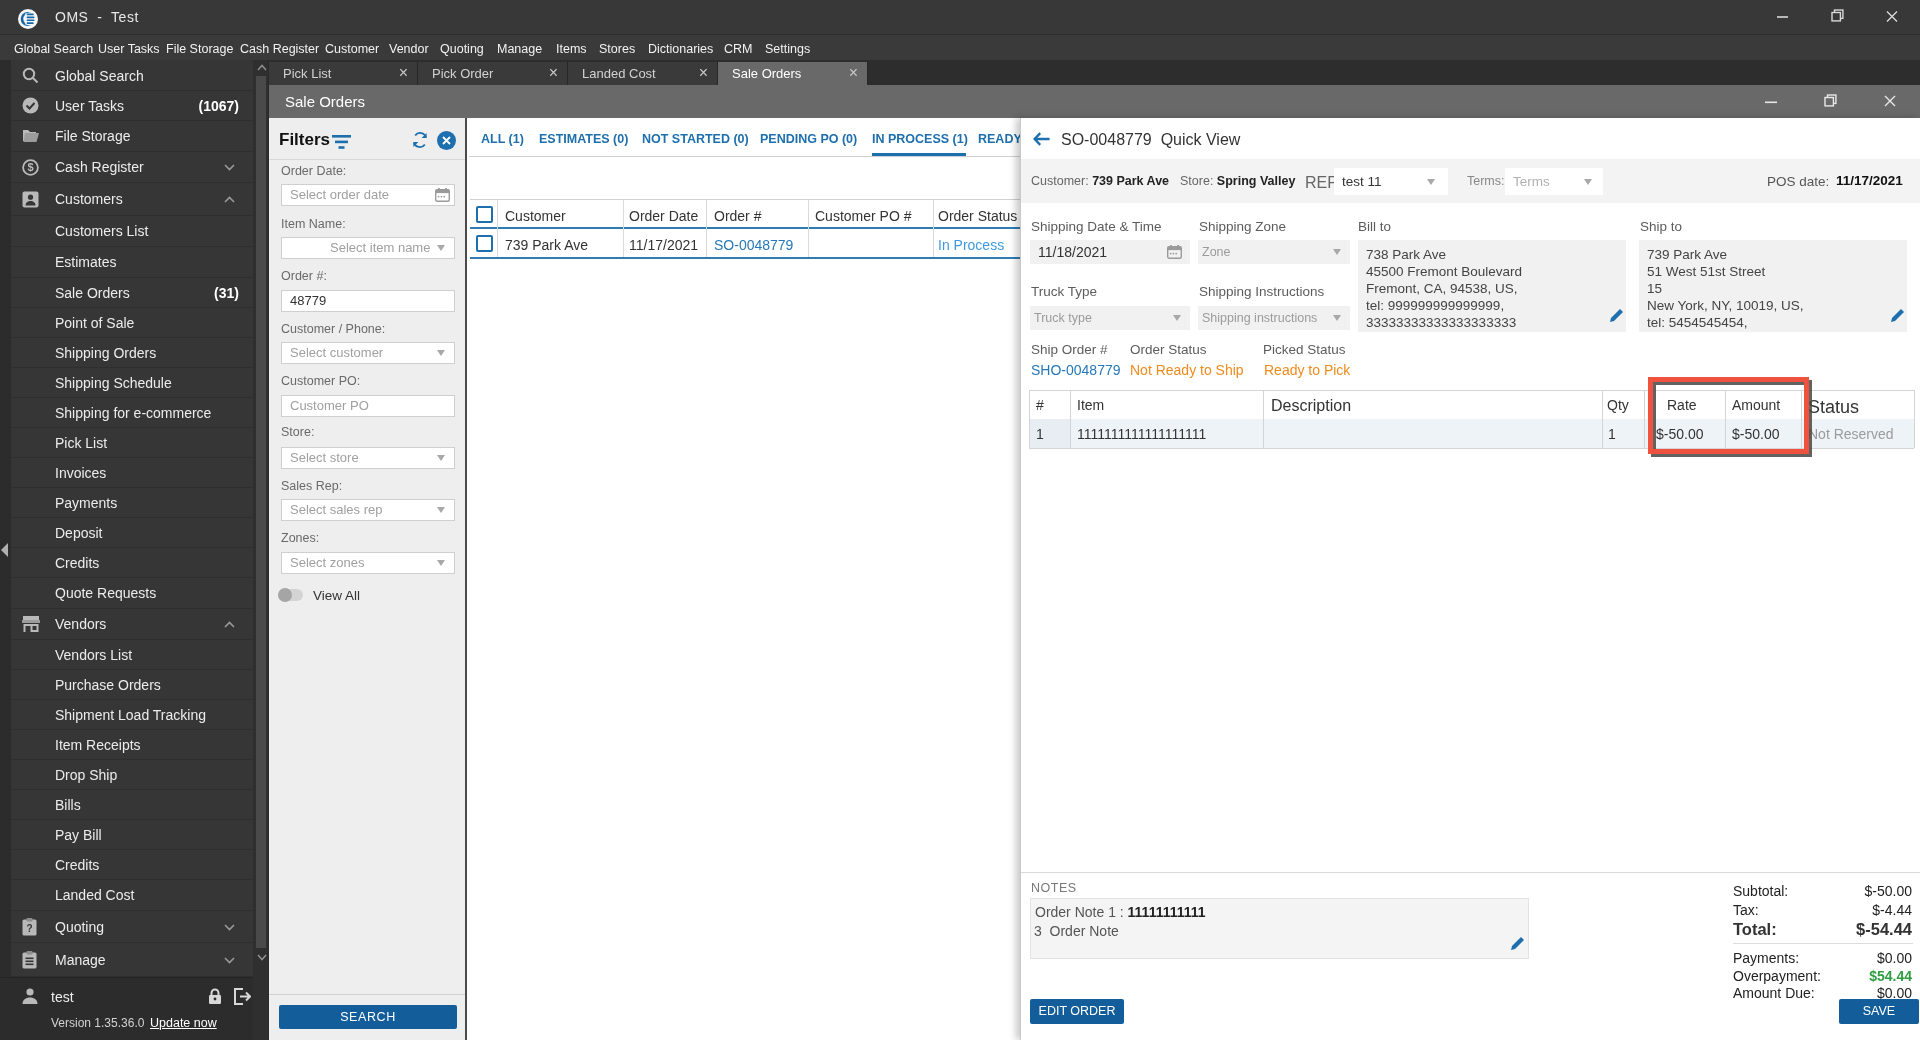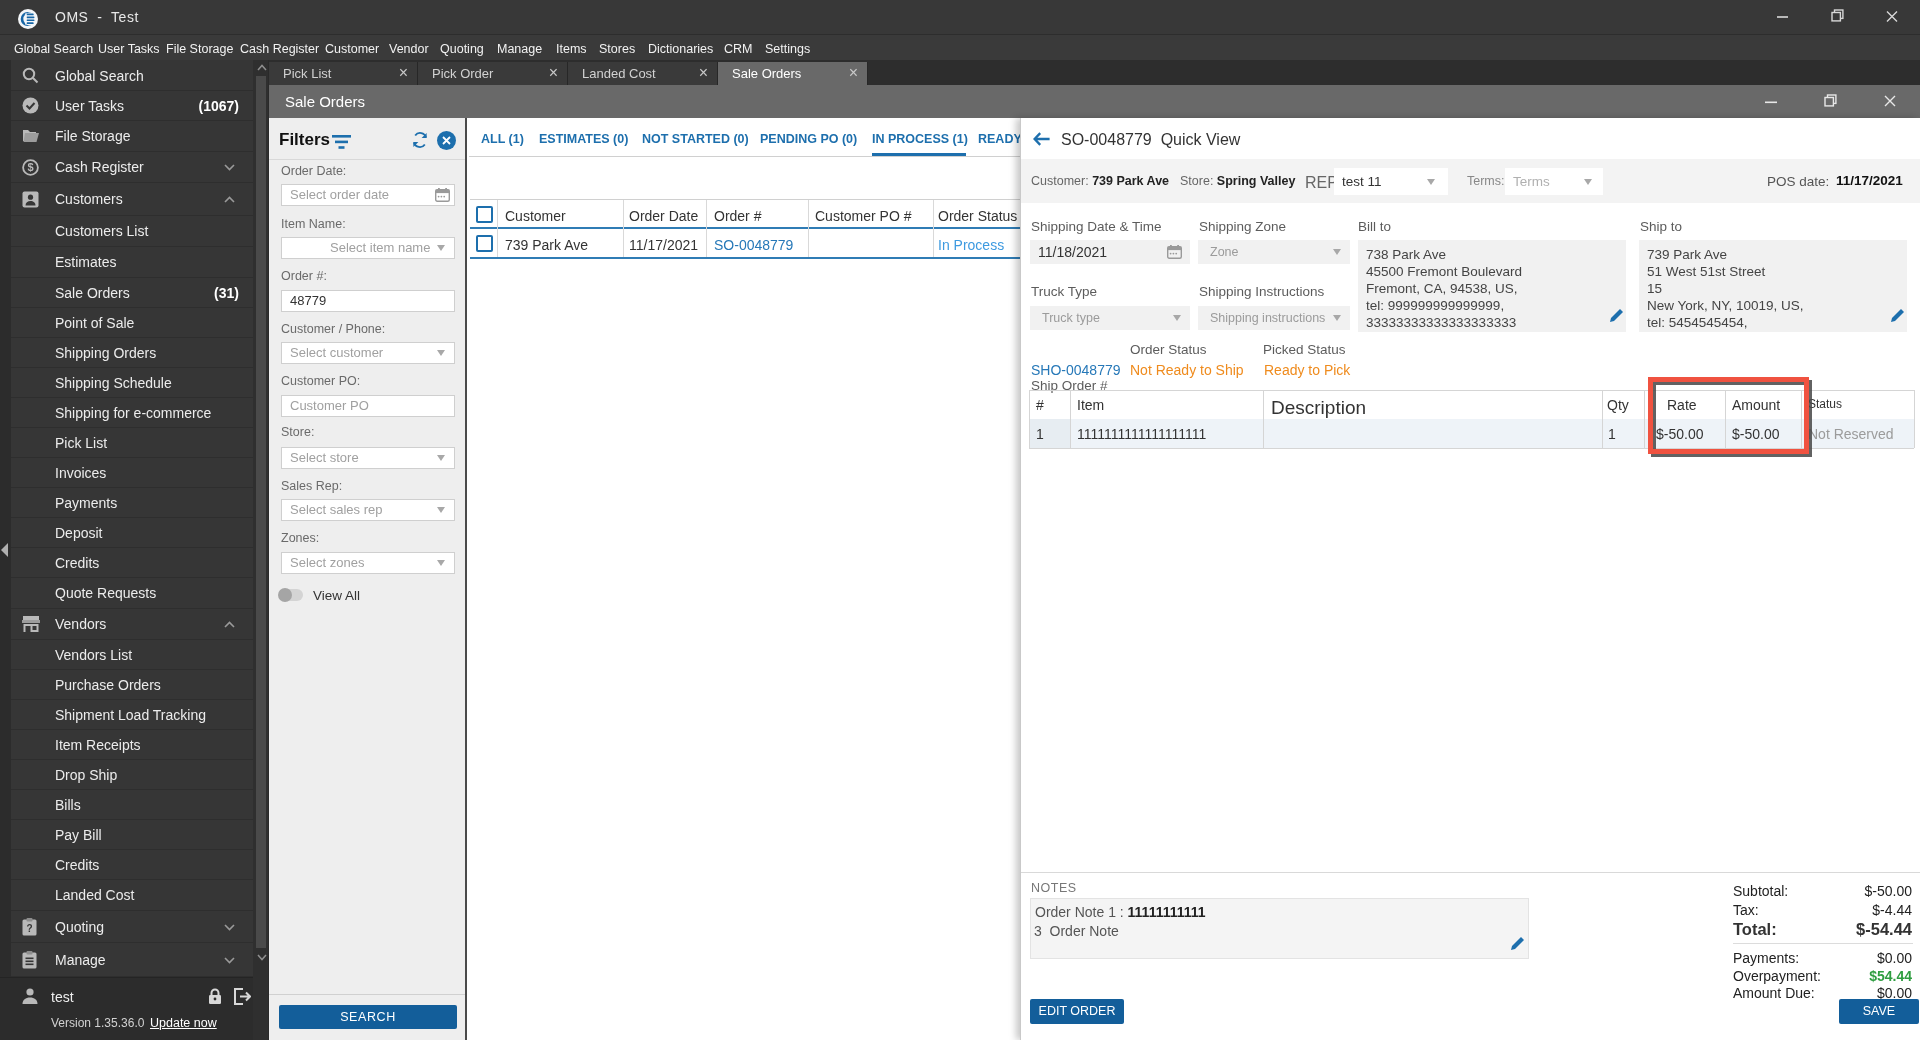--- a/index.html
+++ b/index.html
@@ -27,21 +27,21 @@
   #filters { left:269px; top:118px; width:198px; height:922px; background:#eeeeee; border-right:2px solid #4a4a4a; }
   .flabel { position:absolute; left:12px; color:#6a6a6a; font-size:12.5px; }
   .finput { position:absolute; left:12px; width:174px; height:22px; background:#fff; border:1px solid #cfcfcf; font-size:13px; color:#a0a0a0; line-height:20px; padding-left:8px; white-space:nowrap; overflow:hidden;}
   .ftri { position:absolute; width:0; height:0; border-left:4.5px solid transparent; border-right:4.5px solid transparent; border-top:6px solid #a8a8a8; }
   #main { left:469px; top:118px; width:551px; height:922px; background:#fff; }
   .ctab { position:absolute; top:14px; color:#1d6fad; font-weight:bold; font-size:12.5px; white-space:nowrap;}
   #dialog { left:1020px; top:118px; width:900px; height:922px; background:#fff; box-shadow:-4px 0 7px rgba(0,0,0,0.22); border-left:1px solid #c9c9c9; }
   .d { position:absolute; }
   .glabel { position:absolute; color:#5c5c5c; font-size:13.5px; white-space:nowrap; }
   .gbox { position:absolute; background:#f1f1f1; }
-  .ddis { position:absolute; background:#f1f1f1; font-size:12.5px; color:#9b9b9b; line-height:24px; padding-left:12px; white-space:nowrap; }
+  .ddis { position:absolute; background:#f1f1f1; font-size:12.5px; color:#9b9b9b; line-height:24px; padding-left:4px; white-space:nowrap; }
   .orange { color:#ef8b1d; }
   .blue-link { color:#2678b8; }
   .btn { position:absolute; background:#135e9a; color:#fff; font-size:12.5px; text-align:center; border-radius:2px; }
 </style>
 </head>
 <body>
 <div id="titlebar" class="abs"></div>
 <svg class="abs" style="left:18px; top:9px;" width="20" height="20" viewBox="0 0 20 20">
 <circle cx="10" cy="10" r="10" fill="#f4f6f8"></circle>
 <circle cx="9.6" cy="10" r="6.9" fill="#1766a6"></circle>
@@ -404,46 +404,46 @@
 <div class="gbox" style="left:337px; top:122px; width:268px; height:92px;"></div>
 <div class="d" style="left:345px; top:128px; font-size:13.5px; color:#444; line-height:17px;">738 Park Ave<br>45500 Fremont Boulevard<br>Fremont, CA, 94538, US,<br>tel: 999999999999999,<br>33333333333333333333</div>
 <svg class="d" style="left:588px; top:190px;" width="15" height="15" viewBox="0 0 15 15">
       <path d="M1 14 l1-4 L11 1 l3 3 L5 13 z" fill="#1d6fad"></path>
     </svg>
 <div class="gbox" style="left:618px; top:122px; width:268px; height:92px;"></div>
 <div class="d" style="left:626px; top:128px; font-size:13.5px; color:#444; line-height:17px;">739 Park Ave<br>51 West 51st Street<br>15<br>New York, NY, 10019, US,<br>tel: 5454545454,</div>
 <svg class="d" style="left:869px; top:190px;" width="15" height="15" viewBox="0 0 15 15">
       <path d="M1 14 l1-4 L11 1 l3 3 L5 13 z" fill="#1d6fad"></path>
     </svg>
-<div class="glabel" style="left:10px; top:224px;margin-top:36px;">Ship Order #</div>
+<div class="glabel" style="left:10px; top:224px;">Ship Order #</div>
 <div class="glabel" style="left:109px; top:224px;">Order Status</div>
 <div class="glabel" style="left:242px; top:224px;">Picked Status</div>
 <div class="d blue-link" style="left:10px; top:244px; font-size:14px;">SHO-0048779</div>
 <div class="d orange" style="left:109px; top:244px; font-size:14px;">Not Ready to Ship</div>
 <div class="d orange" style="left:243px; top:244px; font-size:14px;">Ready to Pick</div>
 <div class="d" style="left:8px; top:272px; width:885px; height:1px; background:#d5d5d5;"></div>
 <div class="d" style="left:8px; top:301px; width:885px; height:1px; background:#d5d5d5;"></div>
 <div class="d" style="left:8px; top:301px; width:885px; height:29px; background:#eef3f8;"></div>
 <div class="d" style="left:8px; top:301px; width:41px; height:29px; background:#e7edf2;"></div>
 <div class="d" style="left:8px; top:330px; width:885px; height:1px; background:#d5d5d5;"></div>
 <div class="d" style="left:8px; top:272px; width:1px; height:58px; background:#d5d5d5;"></div>
 <div class="d" style="left:49px; top:272px; width:1px; height:58px; background:#d5d5d5;"></div>
 <div class="d" style="left:242px; top:272px; width:1px; height:58px; background:#d5d5d5;"></div>
 <div class="d" style="left:581px; top:272px; width:1px; height:58px; background:#d5d5d5;"></div>
 <div class="d" style="left:623px; top:272px; width:1px; height:58px; background:#d5d5d5;"></div>
 <div class="d" style="left:704px; top:272px; width:1px; height:58px; background:#d5d5d5;"></div>
 <div class="d" style="left:780px; top:272px; width:1px; height:58px; background:#d5d5d5;"></div>
 <div class="d" style="left:893px; top:272px; width:1px; height:58px; background:#d5d5d5;"></div>
 <div class="d" style="left:15px; top:279px; font-size:14px; color:#333; white-space:nowrap;">#</div>
 <div class="d" style="left:56px; top:279px; font-size:14px; color:#333; white-space:nowrap;">Item</div>
-<div class="d" style="left:250px; top:279px; font-size:19px; color:#333; white-space:nowrap;">Description</div>
+<div class="d" style="left:250px; top:279px; font-size:16px; color:#333; white-space:nowrap;">Description</div>
 <div class="d" style="left:586px; top:279px; font-size:14px; color:#333; white-space:nowrap;">Qty</div>
 <div class="d" style="left:635px; top:279px; font-size:14px; color:#333; white-space:nowrap;margin-left:11px;">Rate</div>
 <div class="d" style="left:711px; top:279px; font-size:14px; color:#333; white-space:nowrap;">Amount</div>
-<div class="d" style="left:787px; top:279px; font-size:12px; color:#333; white-space:nowrap;text-align:right;">Status</div>
+<div class="d" style="left:787px; top:279px; font-size:18px; color:#333; white-space:nowrap;text-align:right;">Status</div>
 <div class="d" style="left:15px; top:308px; font-size:14px; color:#333; white-space:nowrap;">1</div>
 <div class="d" style="left:56px; top:308px; font-size:14px; color:#333; white-space:nowrap;">1111111111111111111</div>
 <div class="d" style="left:587px; top:308px; font-size:14px; color:#333; white-space:nowrap;">1</div>
 <div class="d" style="left:635px; top:308px; font-size:14px; color:#333; white-space:nowrap;">$-50.00</div>
 <div class="d" style="left:711px; top:308px; font-size:14px; color:#333; white-space:nowrap;">$-50.00</div>
 <div class="d" style="left:787px; top:308px; font-size:14px; color:#9b9b9b; white-space:nowrap;">Not Reserved</div>
 <div class="d" style="left:627px; top:259px; width:161px; height:77px; border:5px solid #f05240; filter:drop-shadow(3px 3px 0px rgba(70,70,70,0.85));"></div>
 <div class="d" style="left:0; top:754px; width:899px; height:1px; background:#d9d9d9;"></div>
 <div class="d" style="left:10px; top:763px; font-size:12.5px; color:#777; letter-spacing:0.5px;">NOTES</div>
 <div class="d" style="left:9px; top:780px; width:499px; height:61px; background:#f4f4f4; border:1px solid #e3e3e3;"></div>

